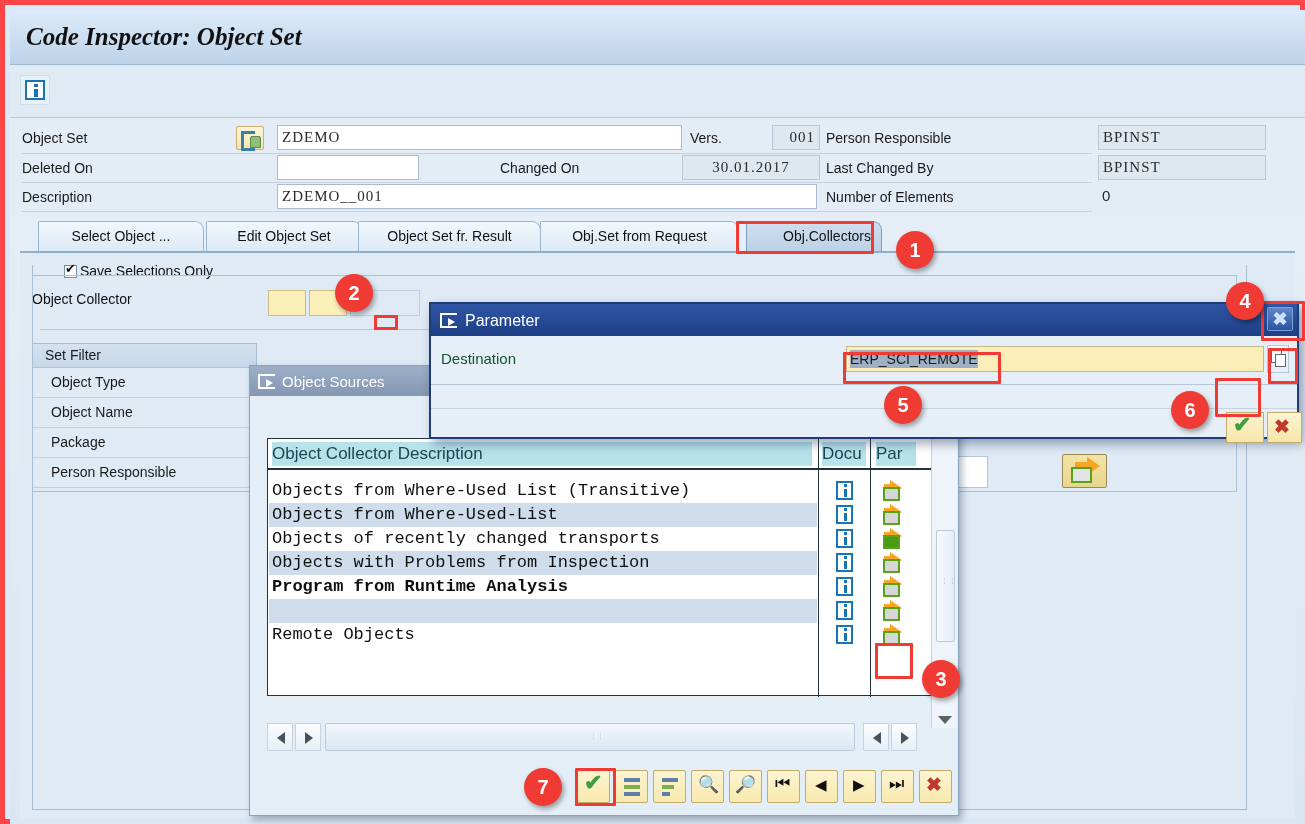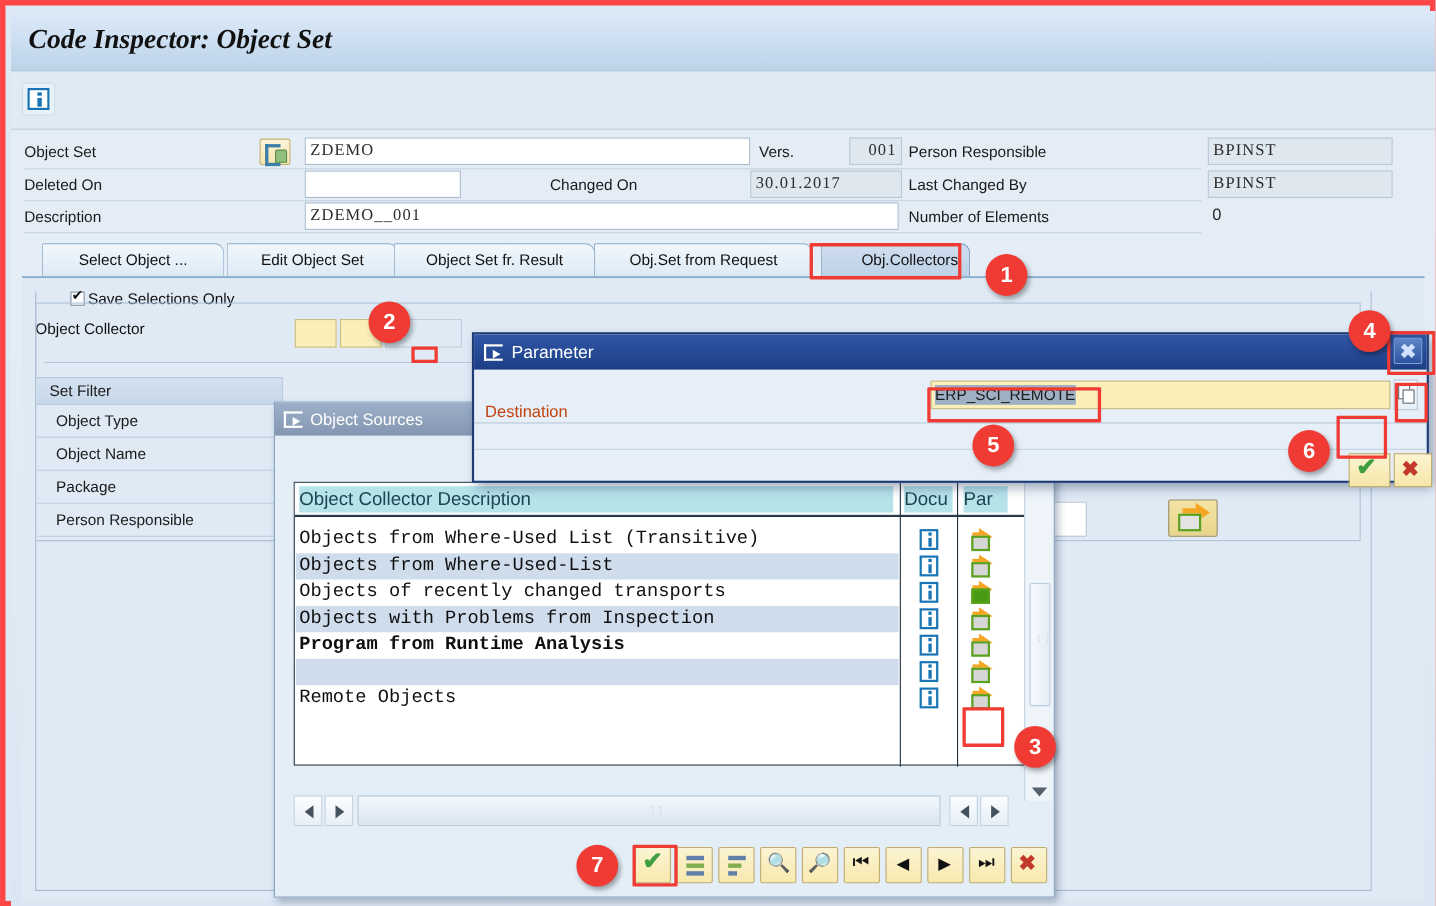--- a/index.html
+++ b/index.html
@@ -321,21 +321,21 @@
   }
   .dlg-close {
     position:absolute; right:4px; top:3px; width:26px; height:24px;
     background:linear-gradient(#5e86c8,#2c539f);
     border:1px solid #7ea2d8; border-radius:2px;
     color:#cfe2ff; font-size:18px; font-weight:bold;
     text-align:center; line-height:22px;
   }
   #param-body { position:absolute; left:0; top:32px; width:866px; height:101px; }
   .p-label {
-    position:absolute; left:10px; top:30px; font-size:15px; color:#c2410c;
+    position:absolute; left:10px; top:14px; font-size:15px; color:#14532d;
   }
   .p-input {
     position:absolute; left:415px; top:10px; width:418px; height:26px;
     background:#fbeeb9; border:1px solid #c2b88b;
     font-family:"Liberation Sans", sans-serif; font-size:14px;
     line-height:24px; padding-left:3px; color:#111;
   }
   .p-input .sel {
     background:#9fb0c4; color:#1a1a1a; padding:1px 0;
   }
@@ -416,21 +416,21 @@
         <div class="hfield ro" style="left:762px;top:1px;width:48px;text-align:right;">001</div>
         <div class="hlabel" style="left:816px;top:0;">Person Responsible</div>
         <div class="hfield ro" style="left:1088px;top:1px;width:168px;">BPINST</div>
       </div>
       <div class="hsep" style="left:12px;top:35px;width:1070px;"></div>
 
       <div class="hrow" style="top:36px;">
         <div class="hlabel" style="left:12px;top:0;">Deleted On</div>
         <div class="hfield" style="left:267px;top:1px;width:142px;"></div>
         <div class="hlabel" style="left:490px;top:0;">Changed On</div>
-        <div class="hfield ro" style="left:672px;top:1px;width:138px;text-align:left;">30.01.2017</div>
+        <div class="hfield ro" style="left:672px;top:1px;width:138px;text-align:center;">30.01.2017</div>
         <div class="hlabel" style="left:816px;top:0;">Last Changed By</div>
         <div class="hfield ro" style="left:1088px;top:1px;width:168px;">BPINST</div>
       </div>
       <div class="hsep" style="left:12px;top:64px;width:1070px;"></div>
 
       <div class="hrow" style="top:65px;">
         <div class="hlabel" style="left:12px;top:0;">Description</div>
         <div class="hfield" style="left:267px;top:1px;width:540px;">ZDEMO__001</div>
         <div class="hlabel" style="left:816px;top:0;">Number of Elements</div>
         <div class="hfield ro-noborder" style="left:1088px;top:1px;width:168px;font-family:'Liberation Sans',sans-serif;letter-spacing:0;">0</div>

